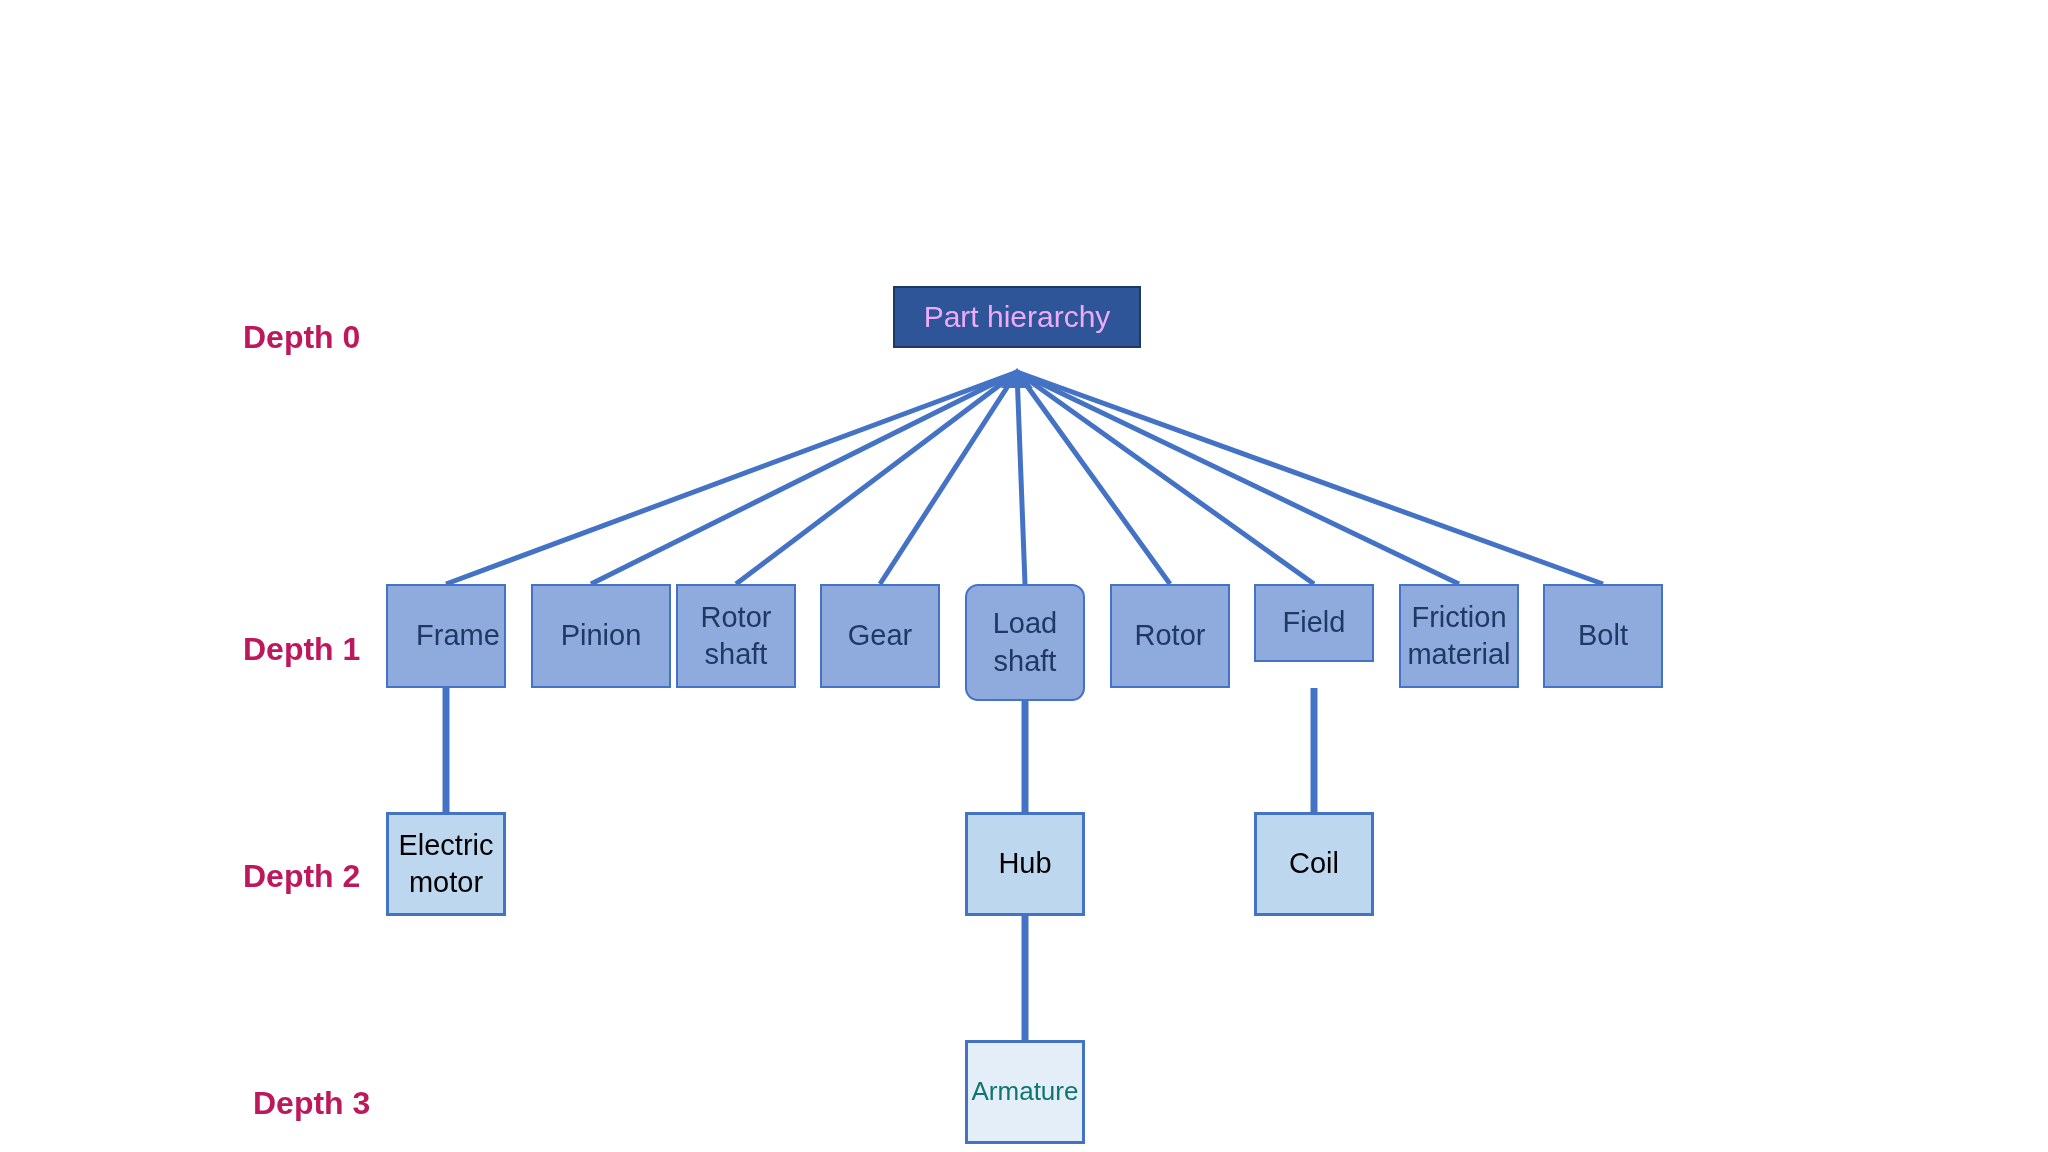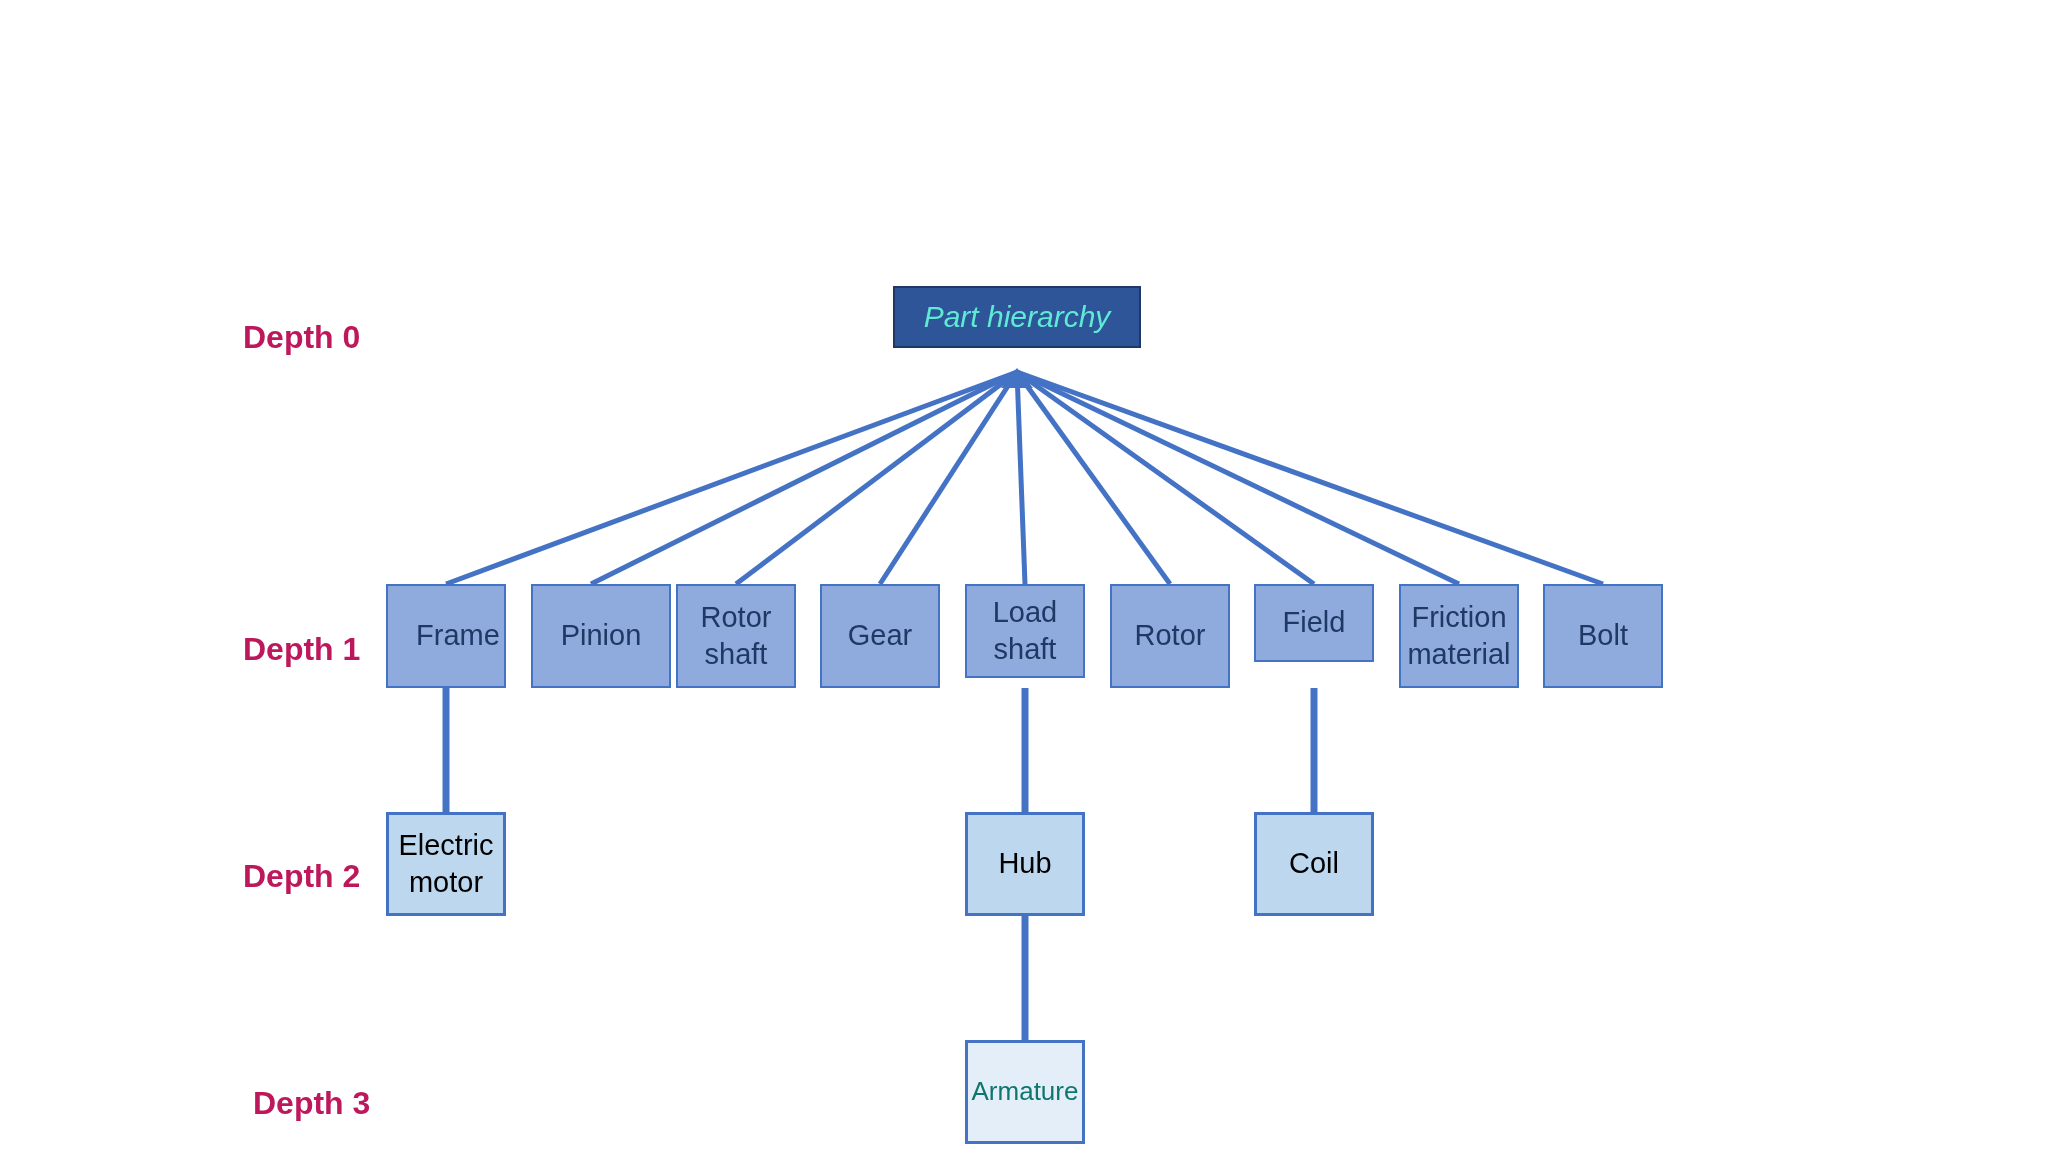--- a/index.html
+++ b/index.html
@@ -65,23 +65,22 @@
     align-items: center;
     justify-content: center;
     text-align: center;
     line-height: 1.28;
     white-space: pre-line;
   }
 
   .node.root {
     background: #2E5597;
     border: 2px solid #1F3864;
-    color: #5eead4;
+    color: #f0abfc;
     font-size: 30px;
-    font-style: italic;
   }
 
   .node.d1 {
     background: #8FAADC;
     border: 2px solid #4472C4;
     color: #1F3864;
     font-size: 29px;
   }
 
   .node.d2 {
@@ -128,21 +127,21 @@
       <div class="depth-label" style="left: 253px; top: 1084px;">Depth 3</div>
     </div>
 
   <div id="node-layer">
       <div class="node root" style="left: 893px; top: 286px; width: 248px; height: 62px;">Part hierarchy</div>
       <div class="node d1" style="left: 386px; top: 584px; width: 120px; height: 104px; padding-left: 24px;">Frame</div>
       <div class="node d1" style="left: 531px; top: 584px; width: 140px; height: 104px;">Pinion</div>
       <div class="node d1" style="left: 676px; top: 584px; width: 120px; height: 104px;">Rotor
 shaft</div>
       <div class="node d1" style="left: 820px; top: 584px; width: 120px; height: 104px;">Gear</div>
-      <div class="node d1" style="left: 965px; top: 584px; width: 120px; height: 94px;">Load
+      <div class="node d1" style="left: 965px; top: 584px; width: 120px; height: 117px; border-radius: 13px;">Load
 shaft</div>
       <div class="node d1" style="left: 1110px; top: 584px; width: 120px; height: 104px;">Rotor</div>
       <div class="node d1" style="left: 1254px; top: 584px; width: 120px; height: 78px;">Field</div>
       <div class="node d1" style="left: 1399px; top: 584px; width: 120px; height: 104px;">Friction
 material</div>
       <div class="node d1" style="left: 1543px; top: 584px; width: 120px; height: 104px;">Bolt</div>
       <div class="node d2" style="left: 386px; top: 812px; width: 120px; height: 104px;">Electric
 motor</div>
       <div class="node d2" style="left: 965px; top: 812px; width: 120px; height: 104px;">Hub</div>
       <div class="node d2" style="left: 1254px; top: 812px; width: 120px; height: 104px;">Coil</div>

